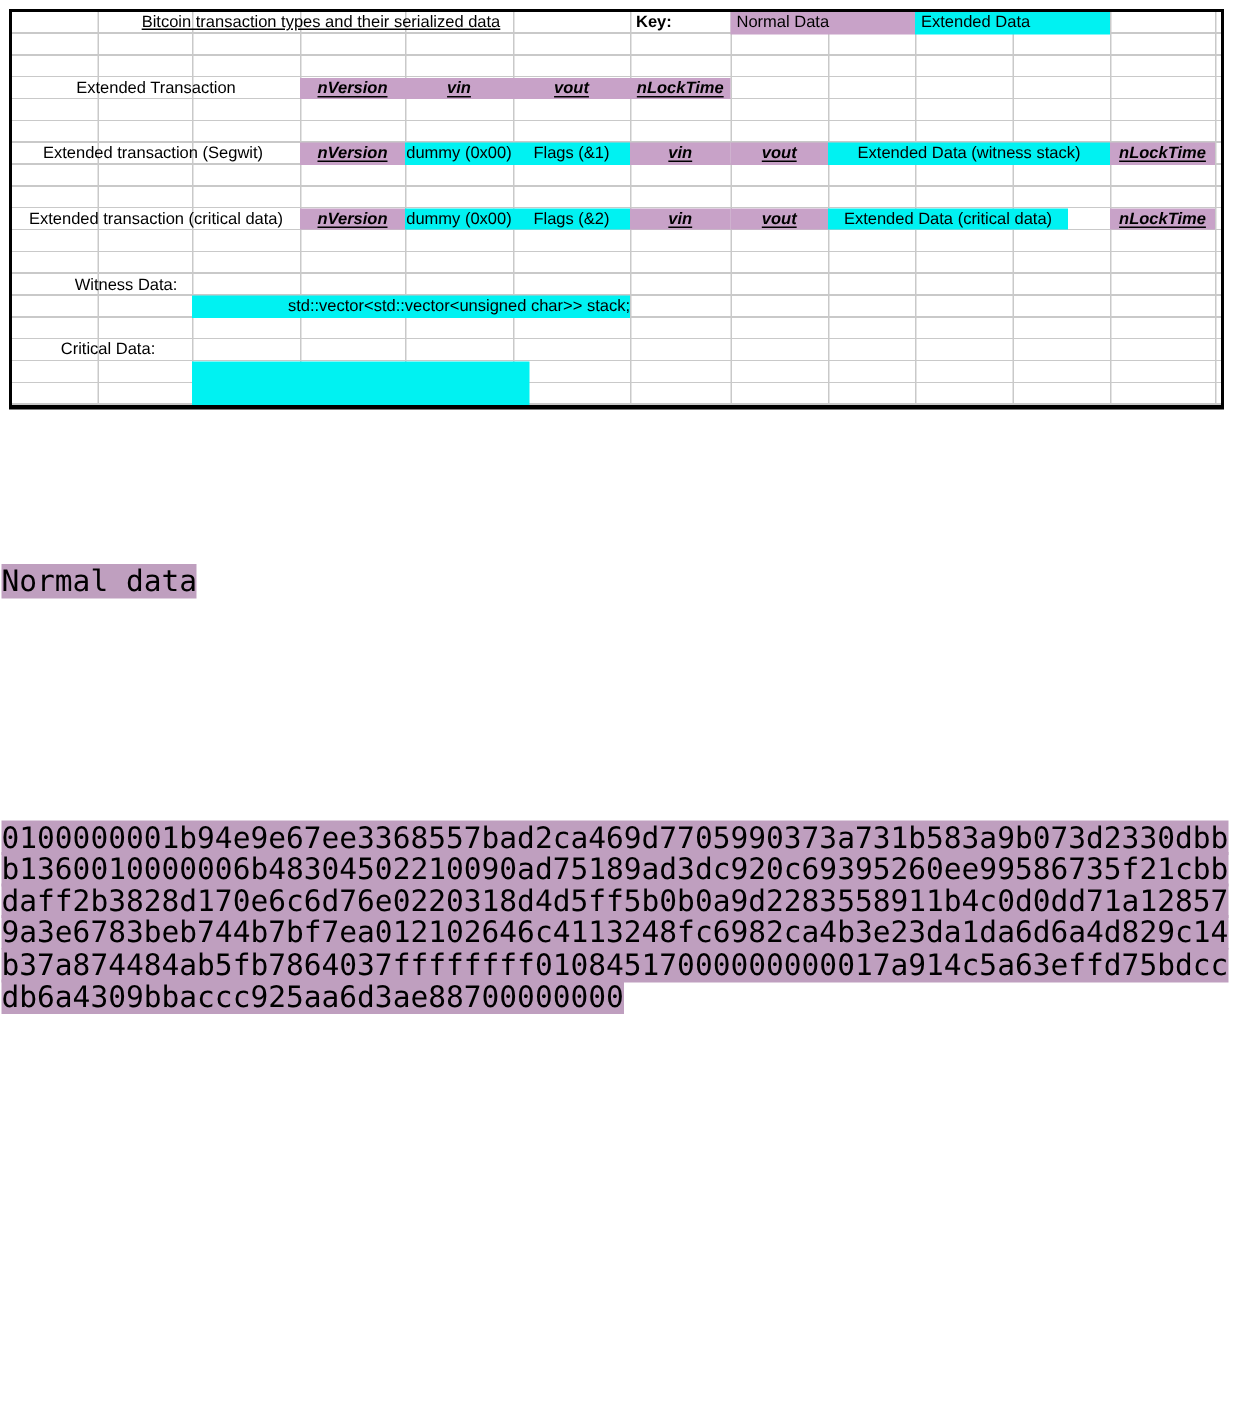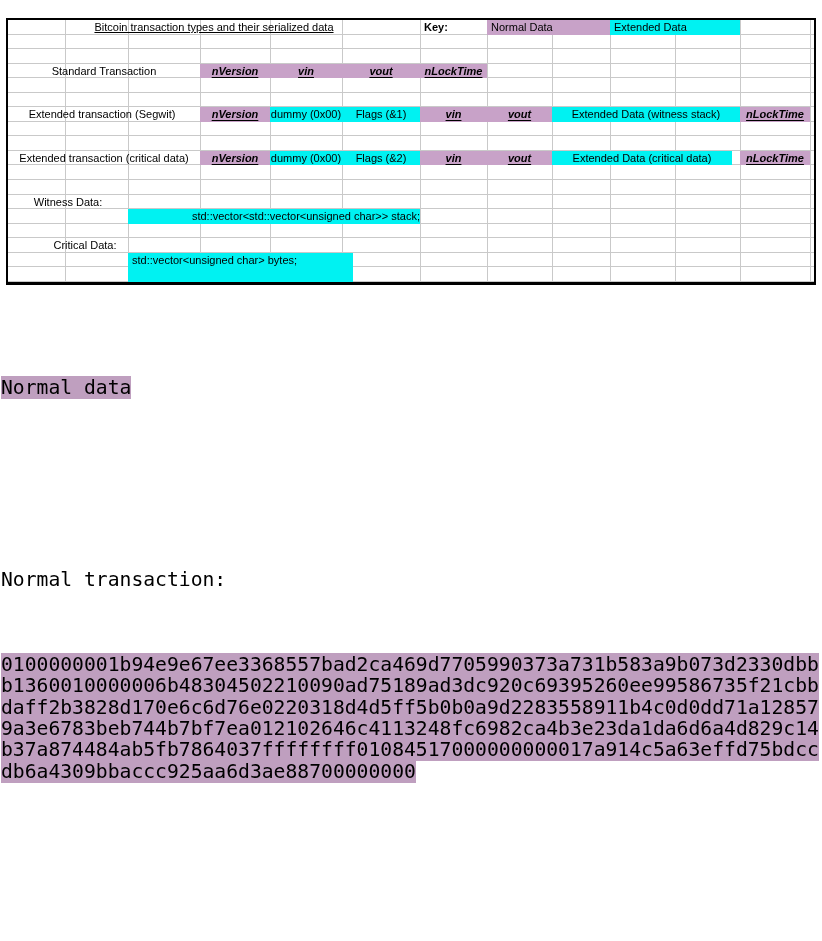--- a/index.html
+++ b/index.html
@@ -8,21 +8,21 @@
   #sheet{position:absolute;left:6px;top:6px;width:806px;height:262px;
     border:2px solid #000;border-bottom-width:3px;background-color:#fff;
     background-image:
       repeating-linear-gradient(to bottom,transparent 0,transparent 13.55px,#c9c9c9 13.55px,#c9c9c9 14.55px),
       linear-gradient(#c9c9c9,#c9c9c9),linear-gradient(#c9c9c9,#c9c9c9),linear-gradient(#c9c9c9,#c9c9c9),
       linear-gradient(#c9c9c9,#c9c9c9),linear-gradient(#c9c9c9,#c9c9c9),linear-gradient(#c9c9c9,#c9c9c9),
       linear-gradient(#c9c9c9,#c9c9c9),linear-gradient(#c9c9c9,#c9c9c9),linear-gradient(#c9c9c9,#c9c9c9),
       linear-gradient(#c9c9c9,#c9c9c9),linear-gradient(#c9c9c9,#c9c9c9),linear-gradient(#c9c9c9,#c9c9c9);
     background-size:auto,1px 100%,1px 100%,1px 100%,1px 100%,1px 100%,1px 100%,1px 100%,1px 100%,1px 100%,1px 100%,1px 100%,1px 100%;
     background-position:0 0,57px 0,120px 0,192px 0,262px 0,334px 0,412px 0,479px 0,544px 0,602px 0,667px 0,732px 0,802px 0;
-    background-repeat:repeat,no-repeat,no-repeat,no-repeat,no-repeat,no-repeat,no-repeat,no-repeat,no-repeat,no-repeat,no-repeat,no-repeat,no-repeat;margin-top:12px;}
+    background-repeat:repeat,no-repeat,no-repeat,no-repeat,no-repeat,no-repeat,no-repeat,no-repeat,no-repeat,no-repeat,no-repeat,no-repeat,no-repeat;}
   .cell{position:absolute;height:14.55px;line-height:14.4px;font-size:11px;white-space:nowrap;overflow:visible;}
   .ctr{text-align:center;}
   .pl{padding-left:4px;box-sizing:border-box;}
   .bgn{background:#c8a2c8;}      
   .bgx{background:#00f2f2;}      
   .hdr{font-weight:bold;font-style:italic;}
   .sq{text-decoration-line:underline;text-decoration-style:wavy;text-decoration-color:#e04545;
       text-decoration-thickness:1px;text-underline-offset:2px;text-decoration:underline;}
   .title-u{text-decoration:underline;}
   .b{font-weight:bold;}
@@ -37,59 +37,57 @@
 </head>
 <body>
 
 <div id="sheet">
 
   <div class="cell ctr" style="left:0;top:0;width:412px;"><span class="title-u">Bitcoin transaction types and their serialized data</span></div>
   <div class="cell b pl" style="left:412px;top:0;width:82px;">Key:</div>
   <div class="cell pl bgn" style="left:479px;top:0;width:123px;">Normal Data</div>
   <div class="cell pl bgx" style="left:602px;top:0;width:130px;">Extended Data</div>
 
-  <div class="cell ctr" style="left:0;top:43.65px;width:192px;">Standard Transaction</div>
+  <div class="cell ctr" style="left:0;top:43.65px;width:192px;">Extended Transaction</div>
   <div class="cell ctr bgn hdr sq" style="left:192px;top:43.65px;width:70px;">nVersion</div>
   <div class="cell ctr bgn hdr sq" style="left:262px;top:43.65px;width:72px;">vin</div>
   <div class="cell ctr bgn hdr sq" style="left:334px;top:43.65px;width:78px;">vout</div>
   <div class="cell ctr bgn hdr sq" style="left:412px;top:43.65px;width:67px;">nLockTime</div>
 
   <div class="cell ctr" style="left:0;top:87.3px;width:188px;">Extended transaction (Segwit)</div>
   <div class="cell ctr bgn hdr sq" style="left:192px;top:87.3px;width:70px;">nVersion</div>
   <div class="cell ctr bgx" style="left:262px;top:87.3px;width:72px;">dummy (0x00)</div>
   <div class="cell ctr bgx" style="left:334px;top:87.3px;width:78px;">Flags (&amp;1)</div>
   <div class="cell ctr bgn hdr sq" style="left:412px;top:87.3px;width:67px;">vin</div>
   <div class="cell ctr bgn hdr sq" style="left:479px;top:87.3px;width:65px;">vout</div>
   <div class="cell ctr bgx" style="left:544px;top:87.3px;width:188px;">Extended Data (witness stack)</div>
   <div class="cell ctr bgn hdr sq" style="left:732px;top:87.3px;width:70px;">nLockTime</div>
 
   <div class="cell ctr" style="left:0;top:130.95px;width:192px;">Extended transaction (critical data)</div>
   <div class="cell ctr bgn hdr sq" style="left:192px;top:130.95px;width:70px;">nVersion</div>
   <div class="cell ctr bgx" style="left:262px;top:130.95px;width:72px;">dummy (0x00)</div>
   <div class="cell ctr bgx" style="left:334px;top:130.95px;width:78px;">Flags (&amp;2)</div>
   <div class="cell ctr bgn hdr sq" style="left:412px;top:130.95px;width:67px;">vin</div>
   <div class="cell ctr bgn hdr sq" style="left:479px;top:130.95px;width:65px;">vout</div>
-  <div class="cell ctr bgx" style="left:544px;top:130.95px;width:180px;">Extended Data (critical data)</div>
+  <div class="cell ctr bgx" style="left:544px;top:130.95px;width:160px;">Extended Data (critical data)</div>
   <div class="cell ctr bgn hdr sq" style="left:732px;top:130.95px;width:70px;">nLockTime</div>
 
-  <div class="cell ctr" style="left:0;top:174.6px;width:120px;">Witness Data:</div>
+  <div class="cell ctr" style="left:0;top:174.6px;width:120px;padding-left:16px;">Witness Data:</div>
   <div class="cell pl bgx" style="left:120px;top:189.15px;width:292px;text-align:right;">std::vector&lt;std::vector&lt;unsigned char&gt;&gt; stack;</div>
 
-  <div class="cell ctr" style="left:17px;top:218.25px;width:120px;">Critical Data:</div>
+  <div class="cell ctr" style="left:4px;top:218.25px;width:120px;">Critical Data:</div>
   <div class="cell pl bgx" style="left:120px;top:232.8px;width:225px;height:29.1px;">
-    <div style="height:14.55px;">std::vector&lt;unsigned char&gt; bytes;</div>
   </div>
 </div>
 
 <div id="mono">
   <div class="legend">
     <div class="line"><span class="hl-n">Normal data</span></div>
   </div>
 
   <section class="codesec">
-    <div class="heading line">Normal transaction:</div>
     <div class="hexblock"><div class="line"><span class="hl-n">0100000001b94e9e67ee3368557bad2ca469d7705990373a731b583a9b073d2330dbb</span></div><div class="line"><span class="hl-n">b1360010000006b48304502210090ad75189ad3dc920c69395260ee99586735f21cbb</span></div><div class="line"><span class="hl-n">daff2b3828d170e6c6d76e0220318d4d5ff5b0b0a9d2283558911b4c0d0dd71a12857</span></div><div class="line"><span class="hl-n">9a3e6783beb744b7bf7ea012102646c4113248fc6982ca4b3e23da1da6d6a4d829c14</span></div><div class="line"><span class="hl-n">b37a874484ab5fb7864037ffffffff01084517000000000017a914c5a63effd75bdcc</span></div><div class="line"><span class="hl-n">db6a4309bbaccc925aa6d3ae88700000000</span></div></div>
   </section>
 
   
 
   
 </div>
 
 </body></html>

